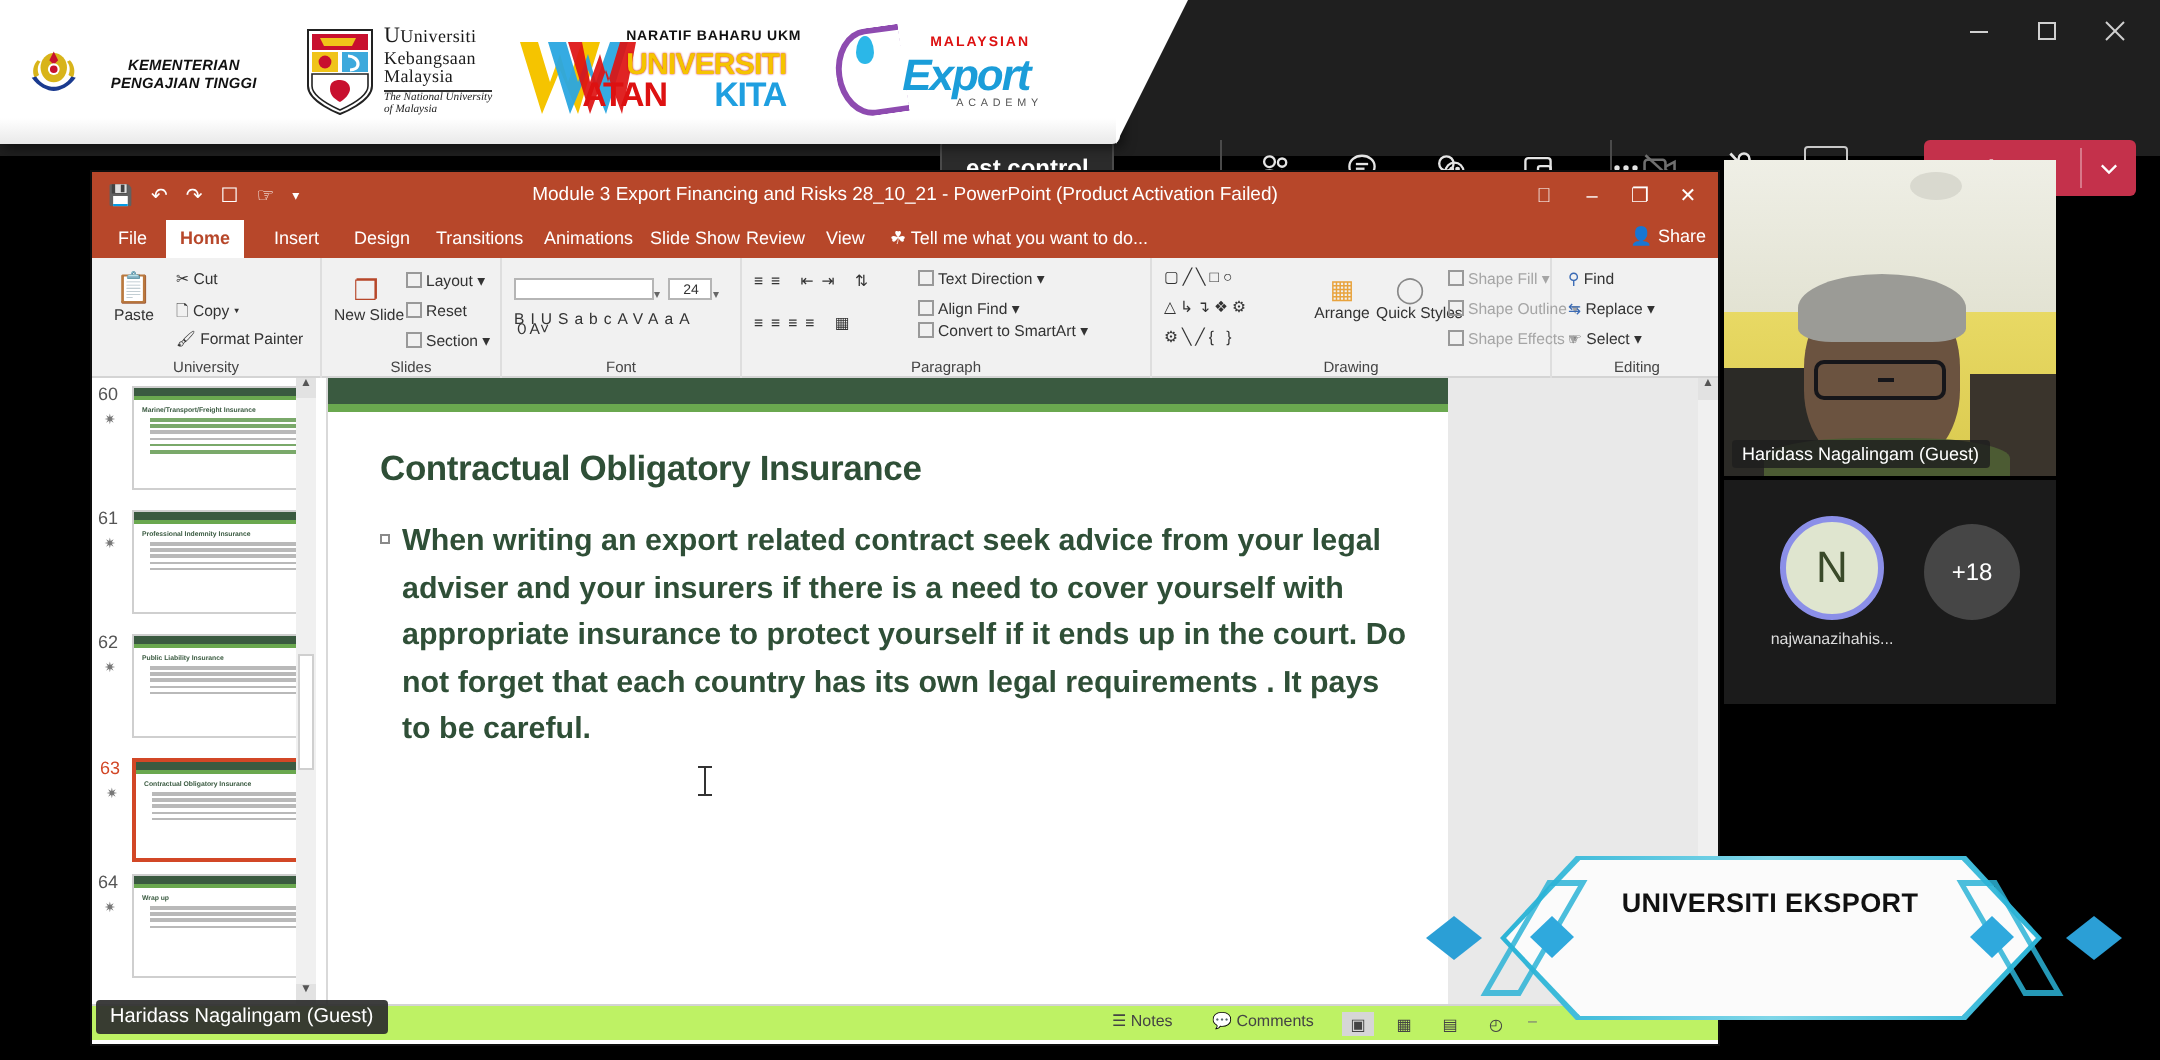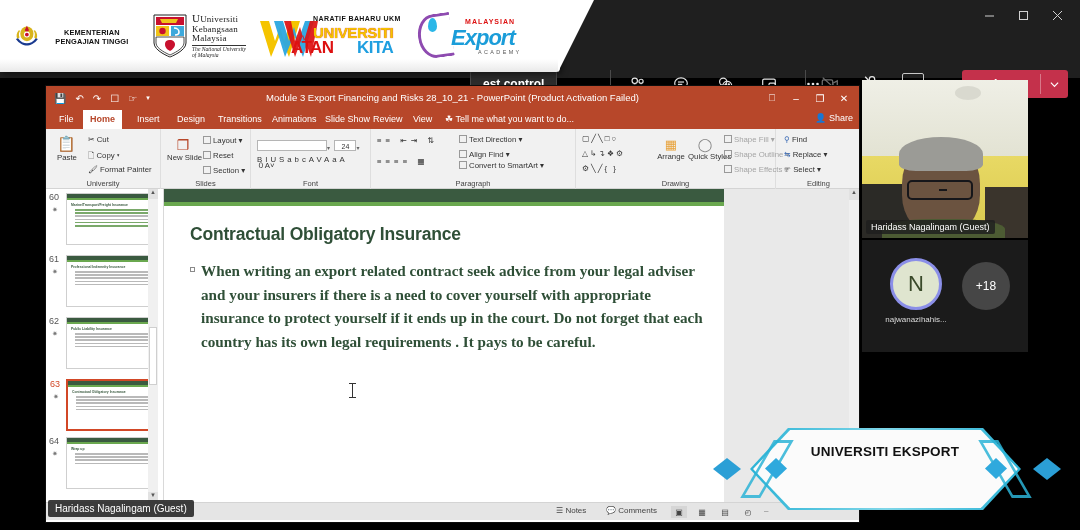--- a/index.html
+++ b/index.html
@@ -60,21 +60,21 @@
     z-index:20;
   }
   .logo-banner:after{
     content:""; position:absolute; right:-34px; top:0;
     border-top:72px solid #fff; border-right:36px solid transparent;
   }
   .logos { position:absolute; left:10px; top:0; height:72px; display:flex; align-items:center; gap:12px; }
   .logo-item { display:flex; align-items:center; }
 
   .kpt-wrap { width:130px; text-align:center; }
-  .kpt-text { font-size:7.4px; font-weight:bold; letter-spacing:.15px; margin-top:1px; color:#111; }
+  .kpt-text { font-size:7.4px; font-weight:bold; letter-spacing:.15px; margin-top:1px; color:#111;font-style:italic; }
 
   .ukm-wrap { display:flex; align-items:center; gap:4px; }
   .ukm-text { line-height:1.05; }
   .ukm-text .l { font-size:9px; letter-spacing:.2px; color:#1a1a1a; font-family:"Liberation Serif",serif;}
   .ukm-text .l span { font-size:11px; }
   .ukm-text .sub { font-size:5.6px; font-style:italic; border-top:1px solid #333; margin-top:1px; padding-top:1px; color:#222; font-family:"Liberation Serif",serif;}
 
   .ukm2 { position:relative; width:148px; height:46px; }
   .ukm2 .naratif { position:absolute; left:55px; top:2px; font-size:7px; font-weight:bold; color:#111; letter-spacing:.4px;}
   .ukm2 .univ { position:absolute; left:55px; top:11px; font-size:15px; font-weight:bold; color:#f5c400; letter-spacing:-.4px;
@@ -128,31 +128,31 @@
   .tscroll { position:absolute; left:102px; top:0; width:10px; height:313px; background:#f0f0f0; }
   .tscroll .up,.tscroll .dn { width:10px; height:10px; background:#e2e2e2; font-size:6px; text-align:center; color:#555;}
   .tscroll .dn { position:absolute; bottom:0; }
   .tscroll .thumbbar { position:absolute; left:1px; top:138px; width:8px; height:58px; background:#fff; border:1px solid #cfcfcf;}
 
   .slide-area { position:absolute; left:118px; top:0; right:10px; bottom:0; background:#e9e9e9; }
   .slide { position:absolute; left:118px; top:0; width:560px; height:313px; background:#fff; }
   .slide .topbar { height:13px; background:#3a5a40; }
   .slide .topbar2 { height:4px; background:#6aa84f; }
   .slide-title { font-size:17.5px; font-weight:bold; color:#2f4f37; margin:18px 0 0 26px; letter-spacing:-.2px;}
-  .bullet-row { display:flex; margin:14px 18px 0 26px;font-family:Liberation Serif, serif; }
+  .bullet-row { display:flex; margin:14px 18px 0 26px; }
   .bullet-sq { width:5px; height:5px; border:1px solid #8a8a8a; margin:8px 6px 0 0; flex:0 0 auto; }
   .bullet-txt { font-size:15.2px; font-weight:bold; color:#2f4f37; line-height:1.55; }
   .caret { position:absolute; left:188px; top:195px; width:1px; height:13px; background:#333; }
   .caret:before{content:"";position:absolute;left:-3px;top:-1px;width:7px;height:1px;background:#333;}
   .caret:after{content:"";position:absolute;left:-3px;bottom:-1px;width:7px;height:1px;background:#333;}
   .vscroll { position:absolute; right:0; top:0; width:10px; height:313px; background:#f0f0f0; }
   .vscroll .up,.vscroll .dn { width:10px; height:11px; background:#e2e2e2; font-size:6px; text-align:center; color:#555;}
   .vscroll .dn { position:absolute; bottom:0; }
 
-  .ppt-status { position:relative; height:18px; background:#e5e5e5; border-top:1px solid #d4d4d4; }
+  .ppt-status { position:relative; height:18px; background:#bef264; border-top:1px solid #d4d4d4; }
   .st-item { position:absolute; top:3px; font-size:8px; color:#444; }
   .vbtn { position:absolute; top:3px; width:16px; height:12px; display:flex; align-items:center; justify-content:center; color:#444; font-size:8px;}
   .vbtn.act { background:#d6d6d6; }
 
   
   .video-col { position:absolute; left:862px; top:80px; width:166px; height:350px; }
   .vtile { position:relative; width:166px; height:158px; overflow:hidden; background:#3a3a2a; }
   .vsky { position:absolute; left:0; top:0; width:100%; height:50%; background:linear-gradient(180deg,#efefe6,#e2e2d2); }
   .vwall { position:absolute; left:0; top:48%; width:100%; height:52%; background:linear-gradient(180deg,#e8d964,#d9c94e); }
   .vshelf { position:absolute; left:0; top:66%; width:42%; height:34%; background:#2b2a26; }

